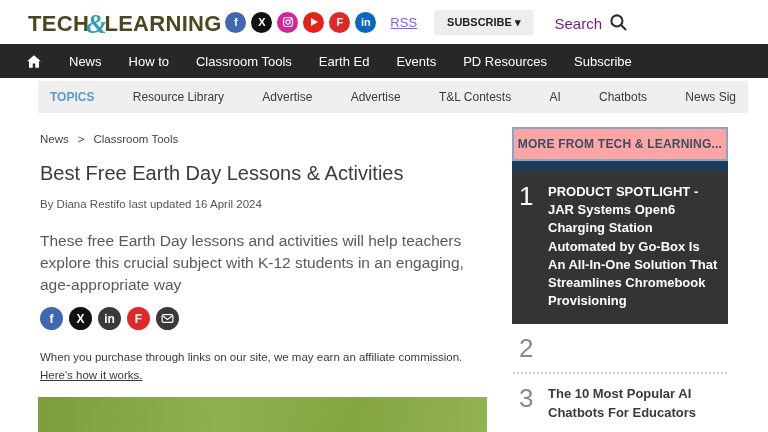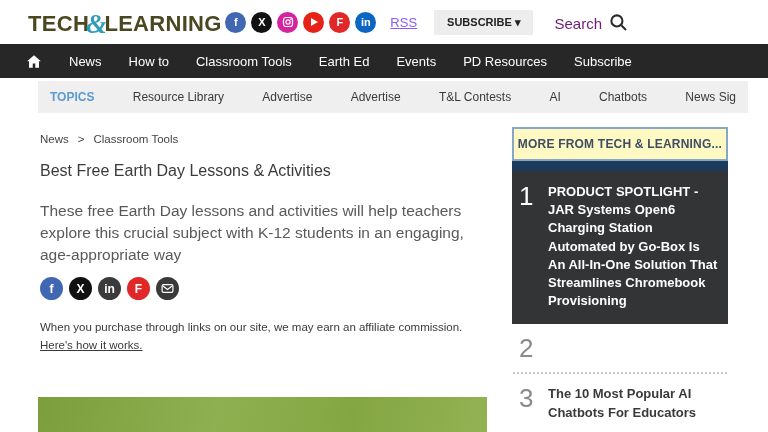--- a/index.html
+++ b/index.html
@@ -42,33 +42,33 @@
   .topics { position:absolute; top:81px; left:38px; width:710px; height:27px;
     background:#efefef; display:flex; align-items:center;
     justify-content:space-between; padding:16px 12px; font-size:12px; color:#3a3a3a;
     overflow:hidden; }
   .topics .label { color:#5b9bd1; font-weight:bold; cursor:pointer; }
   .topics .item { cursor:pointer; white-space:nowrap; }
   
   .content { position:absolute; left:40px; top:133px; width:452px; }
   .breadcrumb { font-size:11.5px; color:#444; display:flex; gap:9px; }
   .breadcrumb .link { cursor:pointer; }
-  .title { margin-top:17px; font-size:16px; font-weight:400; color:#3b3b3b; }
+  .title { margin-top:17px; font-size:20px; font-weight:400; color:#3b3b3b; }
   .byline { margin-top:13px; font-size:11.5px; color:#555; }
   .desc { margin-top:20px; font-size:15.5px; color:#58595b; line-height:1.42; }
   .share { margin-top:11px; display:flex; gap:6px; }
   .share .sicon { width:23px; height:23px; font-size:12px; }
   .affiliate { margin-top:19px; font-size:11.5px; color:#3a3a3a;
     line-height:1.55; width:446px; }
   .affiliate .link { text-decoration:underline; cursor:pointer; }
   .hero { position:absolute; left:38px; top:397px; width:449px; height:35px;
     background:linear-gradient(100deg,#7d9e3d 0%,#8fb050 40%,#84a642 70%,#93b254 100%); }
   
   .sidebar { position:absolute; left:512px; top:127px; width:216px; }
-  .sb-head { border:2px solid #88a6c5; background:#fef9c3; text-align:center;
+  .sb-head { border:2px solid #88a6c5; background:#fca5a5; text-align:center;
     font-size:12px; font-weight:bold; color:#3d4d63; padding:8px 2px;
     letter-spacing:.2px; }
   .sb-navybar { height:10px; background:#1c3b5a; }
   .sb-row { display:flex; gap:9px; padding:11px 6px 11px 7px; cursor:pointer; }
   .sb-row-dark { background:#333436; color:#fff; padding:12px 8px 14px 7px; }
   .sb-num { font-size:26px; line-height:1; width:20px; flex:none;
     font-weight:400; }
   .sb-row-dark .sb-num { color:#fff; }
   .sb-row-light .sb-num { color:#8a8a8a; }
   .sb-text { font-size:13px; font-weight:bold; line-height:1.4; }
@@ -140,20 +140,21 @@
   <span class="item">News Sig</span>
 </div>
 
 <div class="content">
   <div class="breadcrumb">
     <span class="link">News</span>
     <span>&gt;</span>
     <span class="link">Classroom Tools</span>
   </div>
   <h1 class="title">Best Free Earth Day Lessons &amp; Activities</h1>
+  <div class="byline">By Diana Restifo last updated 16 April 2024</div>
   <div class="desc">These free Earth Day lessons and activities will help teachers explore this crucial subject with K-12 students in an engaging, age-appropriate way</div>
   <div class="share">
     <div class="sicon c-fb">f</div>
     <div class="sicon c-x">X</div>
     <div class="sicon c-dark">in</div>
     <div class="sicon c-fp">F</div>
     <div class="sicon c-dark">
       <svg width="13" height="13" viewBox="0 0 24 24">
           <rect x="2" y="5" width="20" height="14" rx="2.5" fill="none" stroke="#fff" stroke-width="2.2"></rect>
           <path d="M3.5 7.5 12 14l8.5-6.5" fill="none" stroke="#fff" stroke-width="2.2"></path>

